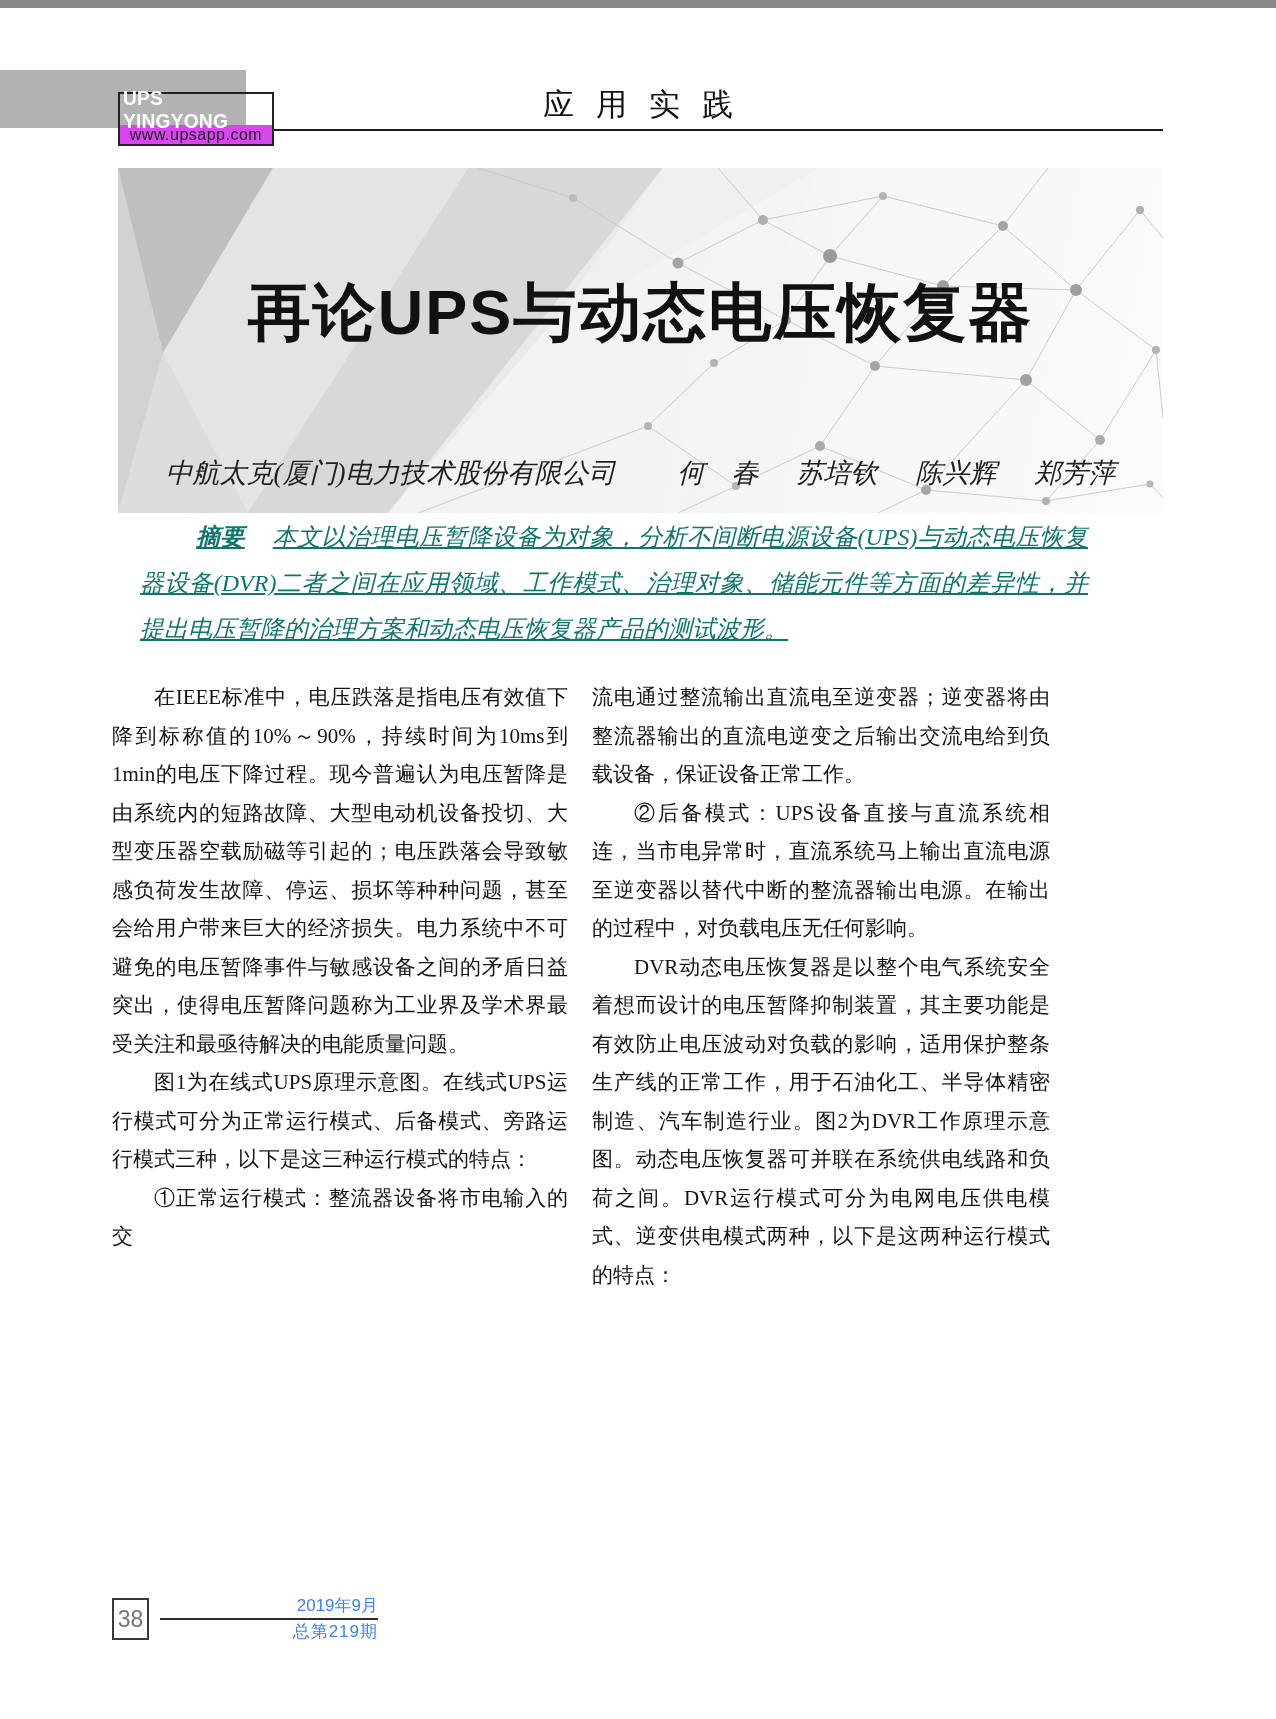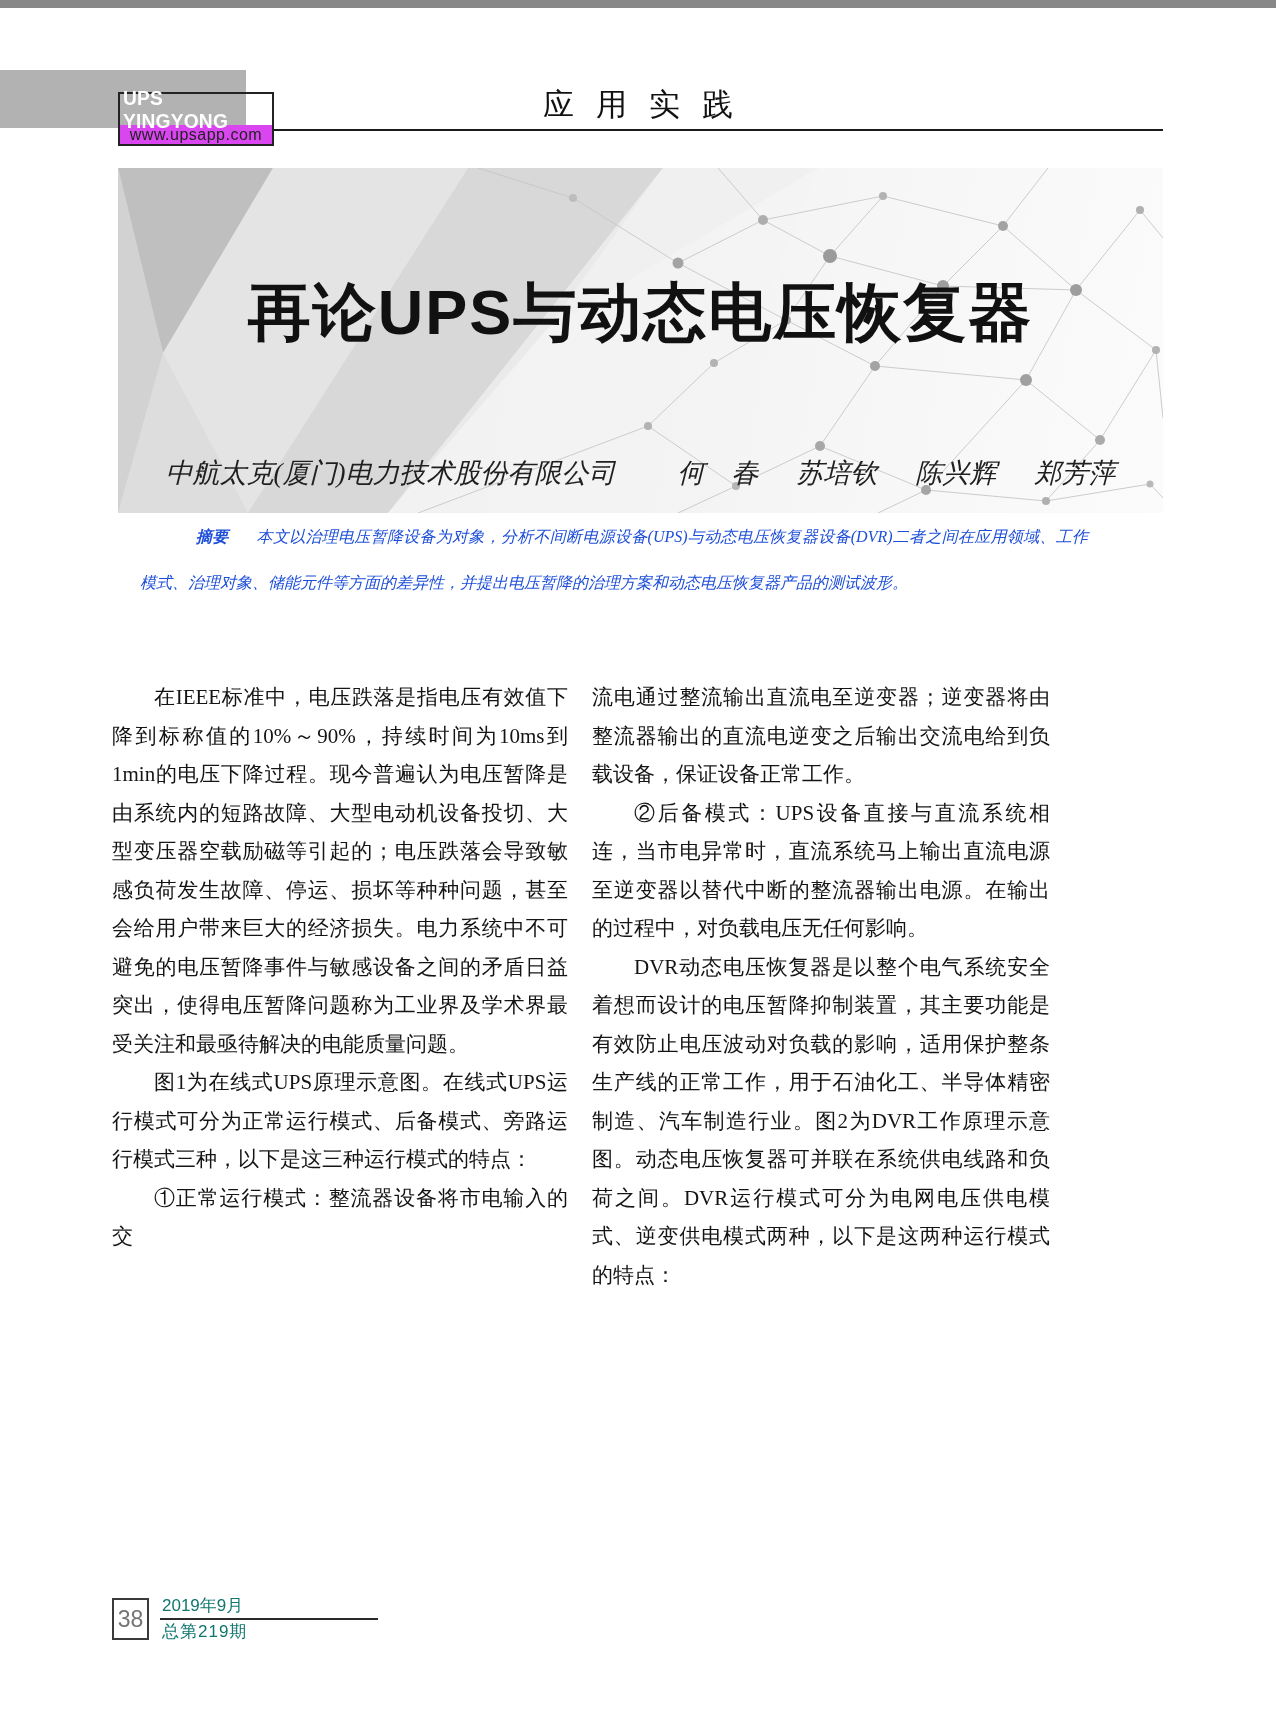--- a/index.html
+++ b/index.html
@@ -32,42 +32,42 @@
                    font-family:"Liberation Sans","DejaVu Sans",sans-serif; font-weight:bold;
                    font-size:63px; letter-spacing:2px; color:#111; }
   .byline { position:absolute; left:0; bottom:22px; width:100%; display:flex; justify-content:center;
             align-items:baseline; font-style:italic; font-size:27px; color:#1f1f1f; white-space:nowrap; }
   .affil { margin-right:62px; }
   .author { margin-right:38px; }
   .author:last-child { margin-right:0; }
 
   
   .abstract { position:absolute; left:140px; top:506px; width:948px; }
-  .abs-p { margin:0; font-style:italic; font-size:16px; line-height:46px;
-           text-align:justify; text-indent:56px; color:#1d4ed8; }
+  .abs-p { margin:0; font-style:italic; font-size:24px; line-height:46px;
+           text-align:justify; text-indent:56px; color:#0f766e;text-decoration:underline; }
   .abs-label { font-weight:bold; margin-right:28px; }
 
   
   .col { position:absolute; top:670px; font-size:21px; line-height:38.5px;
          text-align:justify; color:#141414; }
   .col-left  { left:112px; width:456px; }
   .col-right { left:592px; width:458px; }
   .bp { margin:0; }
   .ind { text-indent:42px; }
   .sec { margin:20px 0 13px 0; font-family:"Liberation Sans","DejaVu Sans",sans-serif;
          font-size:27px; font-weight:bold; color:#111; }
   .sec-num { margin-right:26px; }
 
   
   .footer { position:absolute; left:112px; top:1588px; display:flex; align-items:center; }
   .pagenum { width:37px; height:42px; border:2px solid #3a3a3a; box-sizing:border-box;
              display:flex; align-items:center; justify-content:center;
              font-family:"Liberation Sans","DejaVu Sans",sans-serif; font-size:23px; color:#737373; }
   .issue { margin-left:11px; width:218px; font-family:"Liberation Sans","DejaVu Sans",sans-serif;
-           font-size:17px; color:#0f766e; line-height:20px; }
+           font-size:17px; color:#3b82f6; line-height:20px;text-align:right; }
   .issue-top { border-bottom:2px solid #2a2a2a; padding:0 0 2px 2px; }
   .issue-bottom { padding:2px 0 0 2px; letter-spacing:1px; }
 </style>
 </head>
 <body>
 
 <div class="page">
 
   <div class="gray-block"></div>
   <div class="header-rule"></div>

